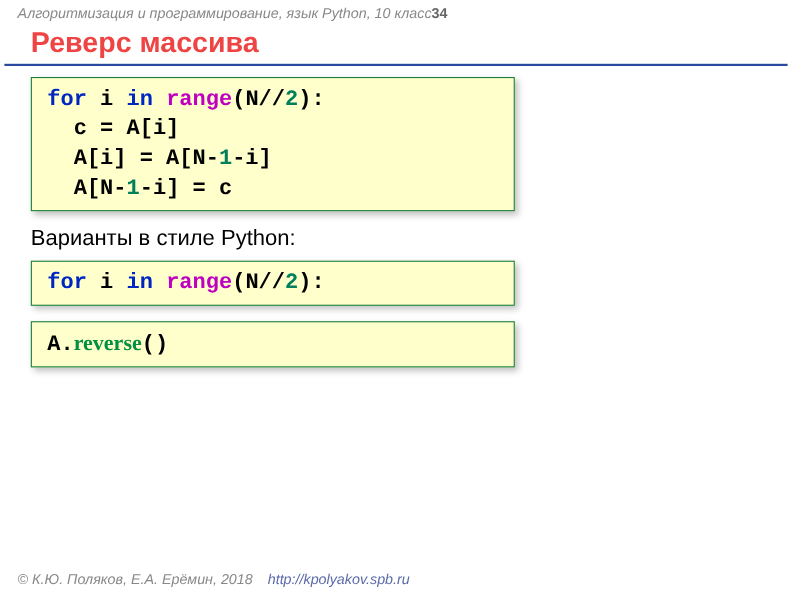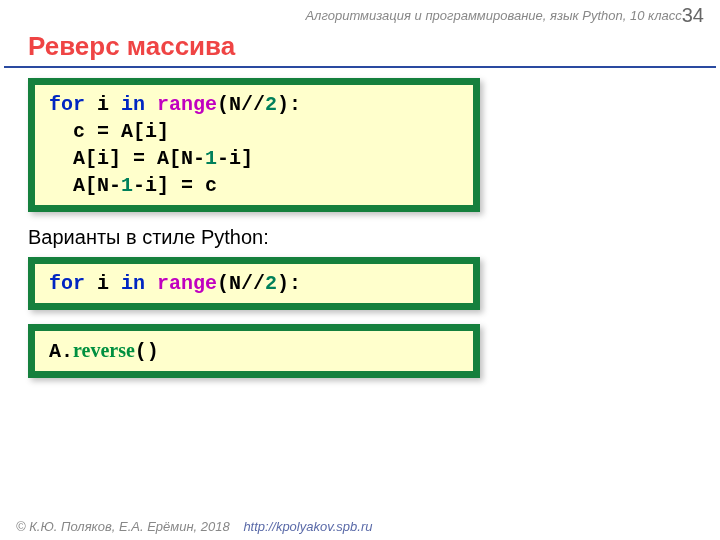--- a/index.html
+++ b/index.html
@@ -7,50 +7,50 @@
     padding: 0;
     width: 720px;
     height: 540px;
     background: #fff;
     font-family: Arial, sans-serif;
     position: relative;
     overflow: hidden;
   }
   .header {
     display: flex;
-    justify-content: flex-end;
+    justify-content: flex-start;
     align-items: center;
     padding: 4px 16px 2px 16px;
     color: #888;
     font-size: 13px;
     font-style: italic;
   }
   .page-number {
     font-style: normal;
-    font-weight: normal;
+    font-weight: bold;
     color: #666;
-    font-size: 20px;
+    font-size: 13px;
   }
   .title {
     font-size: 26px;
     font-weight: bold;
     color: #ef4444;
     padding: 2px 20px 4px 28px;
   }
   .divider {
     height: 2px;
     background: #2a4aa0;
     margin: 0 4px 10px 4px;
   }
   .content {
     padding: 0 28px;
   }
   .code-box {
     background: #ffffcc;
-    border: 7px solid #15803d;
+    border: 1px solid #15803d;
     box-shadow: 3px 3px 6px rgba(0,0,0,0.25);
     padding: 6px 14px;
     font-family: "Courier New", monospace;
     font-size: 20px;
     font-weight: bold;
     line-height: 1.35;
     margin-bottom: 14px;
     width: 410px;
   }
   .code-box .line { white-space: pre; }

